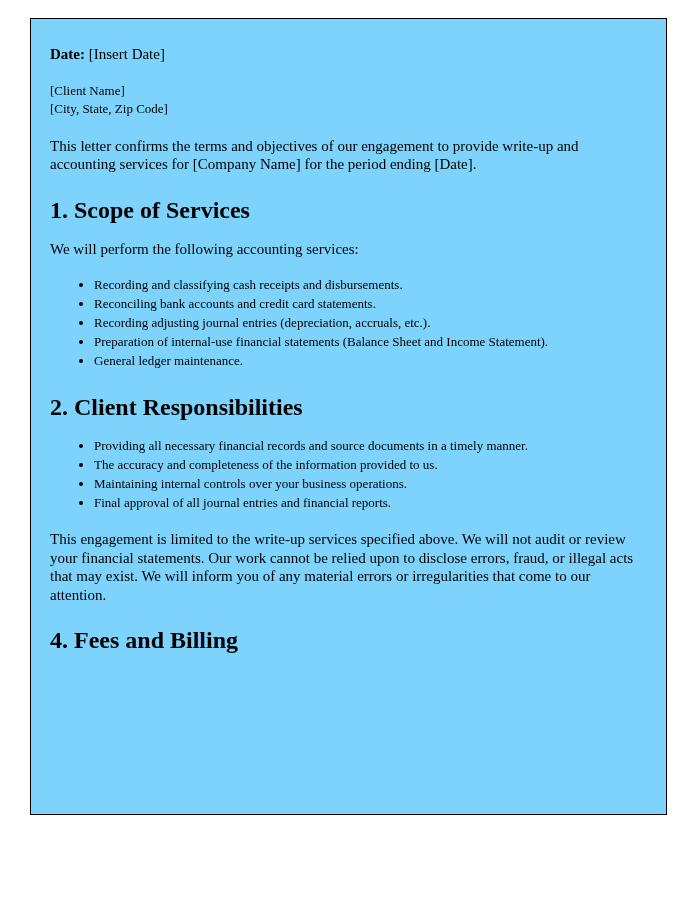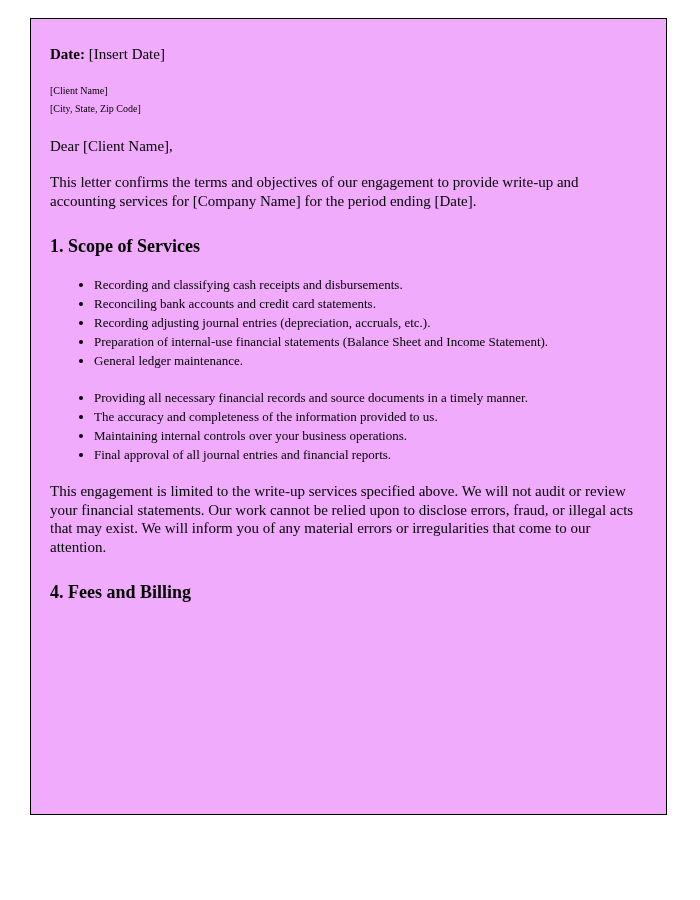--- a/index.html
+++ b/index.html
@@ -17,40 +17,40 @@
   .doc-frame {
     position: absolute;
     left: 30px;
     top: 18px;
     width: 637px;
     height: 797px;
     border: 1px solid #000000;
     box-sizing: border-box;
     padding: 26px 26px 0 19px;
     overflow: hidden;
-    background: #f0abfc;
+    background: #7dd3fc;
   }
   .para {
     font-size: 15px;
     line-height: 18.5px;
     margin: 0 0 18px 0;
   }
   .addr-block {
-    font-size: 10px;
+    font-size: 13px;
     line-height: 18.5px;
     margin: 0 0 18px 0;
   }
   .addr-line {
     display: block;
   }
   .bold {
     font-weight: bold;
   }
   .sec-heading {
-    font-size: 18px;
+    font-size: 24px;
     font-weight: bold;
     margin: 26px 0 20px 0;
     line-height: 20px;
   }
   ul.bullets {
     margin: 16px 0 18px 0;
     padding-left: 44px;
     font-size: 13px;
     line-height: 18.5px;
     list-style-type: disc;
@@ -66,33 +66,34 @@
 <div class="doc-frame">
 
   <p class="para"><span class="bold">Date:</span> <span>[Insert Date]</span></p>
 
   <div class="addr-block">
     <span class="addr-line">[Client Name]</span>
     <span class="addr-line">[City, State, Zip Code]</span>
   </div>
 
 
-  <p class="para">Dear [Client Name],</p>
 
   <p class="para">This letter confirms the terms and objectives of our engagement to provide write-up and accounting services for [Company Name] for the period ending [Date].</p>
 
   <h2 class="sec-heading">1. Scope of Services</h2>
+  <p class="para">We will perform the following accounting services:</p>
   <ul class="bullets">
     <li>Recording and classifying cash receipts and disbursements.</li>
     <li>Reconciling bank accounts and credit card statements.</li>
     <li>Recording adjusting journal entries (depreciation, accruals, etc.).</li>
     <li>Preparation of internal-use financial statements (Balance Sheet and Income Statement).</li>
     <li>General ledger maintenance.</li>
   </ul>
 
+  <h2 class="sec-heading">2. Client Responsibilities</h2>
   <ul class="bullets">
     <li>Providing all necessary financial records and source documents in a timely manner.</li>
     <li>The accuracy and completeness of the information provided to us.</li>
     <li>Maintaining internal controls over your business operations.</li>
     <li>Final approval of all journal entries and financial reports.</li>
   </ul>
 
   <p class="para">This engagement is limited to the write-up services specified above. We will not audit or review your financial statements. Our work cannot be relied upon to disclose errors, fraud, or illegal acts that may exist. We will inform you of any material errors or irregularities that come to our attention.</p>
 
   <h2 class="sec-heading">4. Fees and Billing</h2>

